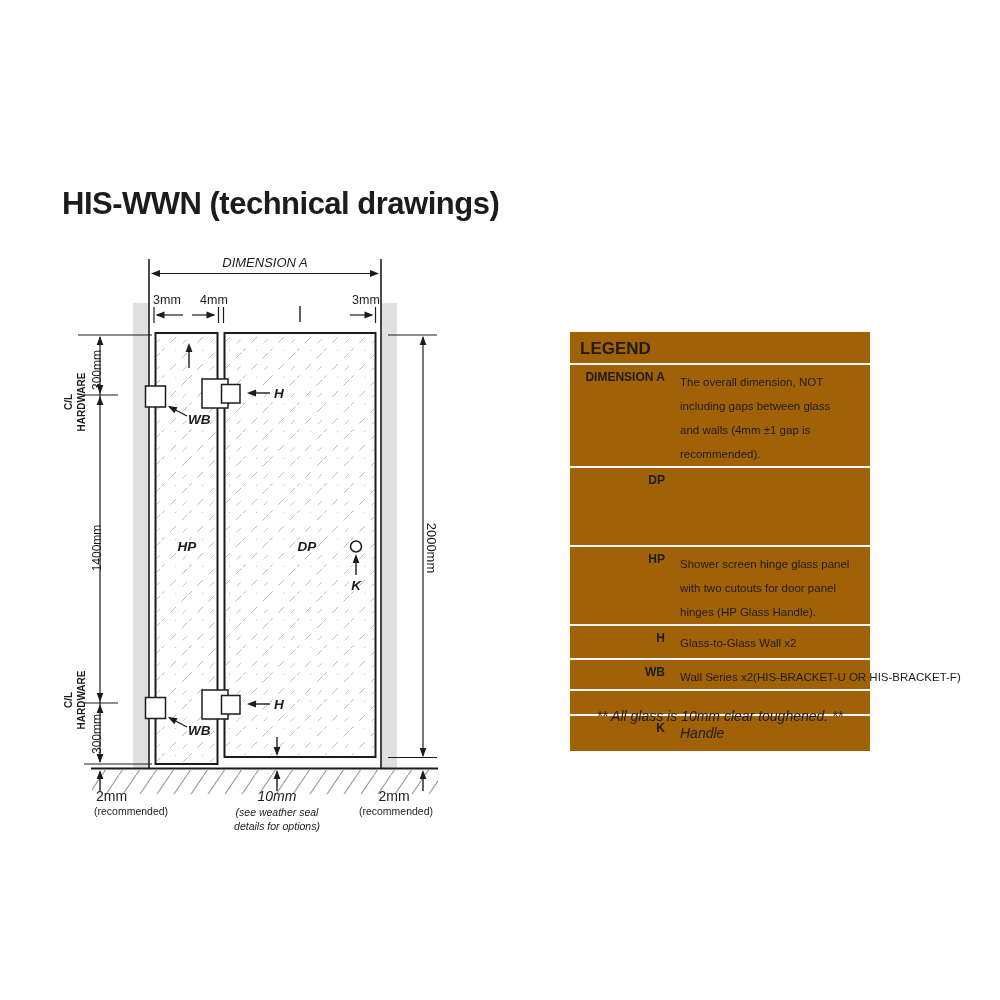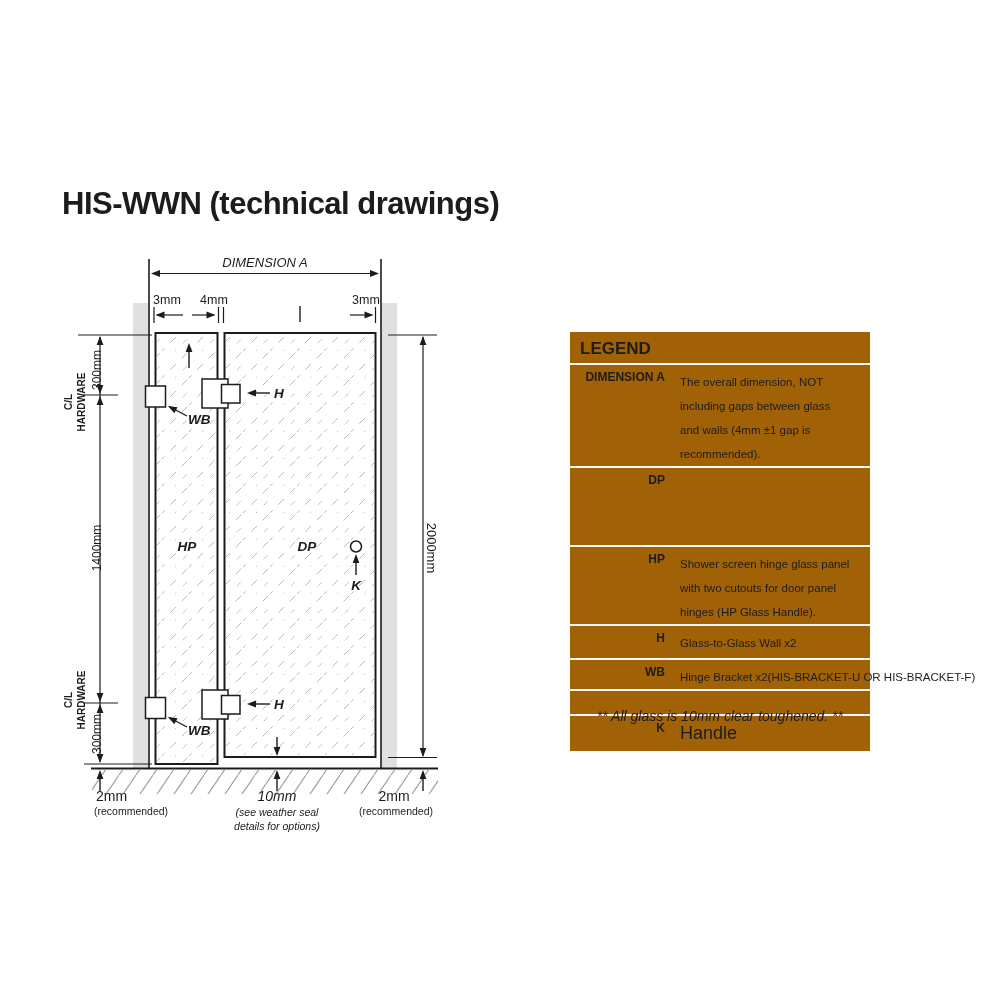--- a/index.html
+++ b/index.html
@@ -28,21 +28,21 @@
   .legend-desc{flex:1;padding:5px 16px 0 15px;font-size:11.5px;line-height:24px;
                white-space:pre-line;}
   .legend-row.nowrap .legend-desc{white-space:nowrap;overflow:visible;}
   .legend-row.r1{min-height:80px;}
   .legend-row.r2{min-height:79px;}
   .legend-row.r3{min-height:56px;}
   .legend-row.r4{min-height:34px;}
   .legend-row.r5{min-height:28px;}
   .legend-row.r6{min-height:25px;}
   .legend-row.r7{min-height:37px;}
-  .legend-row.r7 .legend-desc{font-size:18px;}
+  .legend-row.r7 .legend-desc{font-size:14px;font-style:italic;}
   .footnote{position:absolute;left:543px;top:708px;width:300px;text-align:right;
             font-size:14px;font-style:italic;}
 </style>
 </head>
 <body>
 
 <div class="page">
 
   <div class="title">HIS-WWN (technical drawings)</div>
 
@@ -236,21 +236,21 @@
       <div class="legend-desc">Shower screen hinge glass panel
 with two cutouts for door panel
 hinges (HP Glass Handle).</div>
     </div>
     <div class="legend-row r4">
       <div class="legend-term">H</div>
       <div class="legend-desc">Glass-to-Glass Wall x2</div>
     </div>
     <div class="legend-row r5 nowrap">
       <div class="legend-term">WB</div>
-      <div class="legend-desc">Hinge Bracket x2(HIS-BRACKET-U OR HIS-BRACKET-F)</div>
+      <div class="legend-desc">Wall Series x2(HIS-BRACKET-U OR HIS-BRACKET-F)</div>
     </div>
     <div class="legend-row r6">
       <div class="legend-term"></div>
       <div class="legend-desc"></div>
     </div>
     <div class="legend-row r7">
       <div class="legend-term">K</div>
       <div class="legend-desc">Handle</div>
     </div>
   </div>

